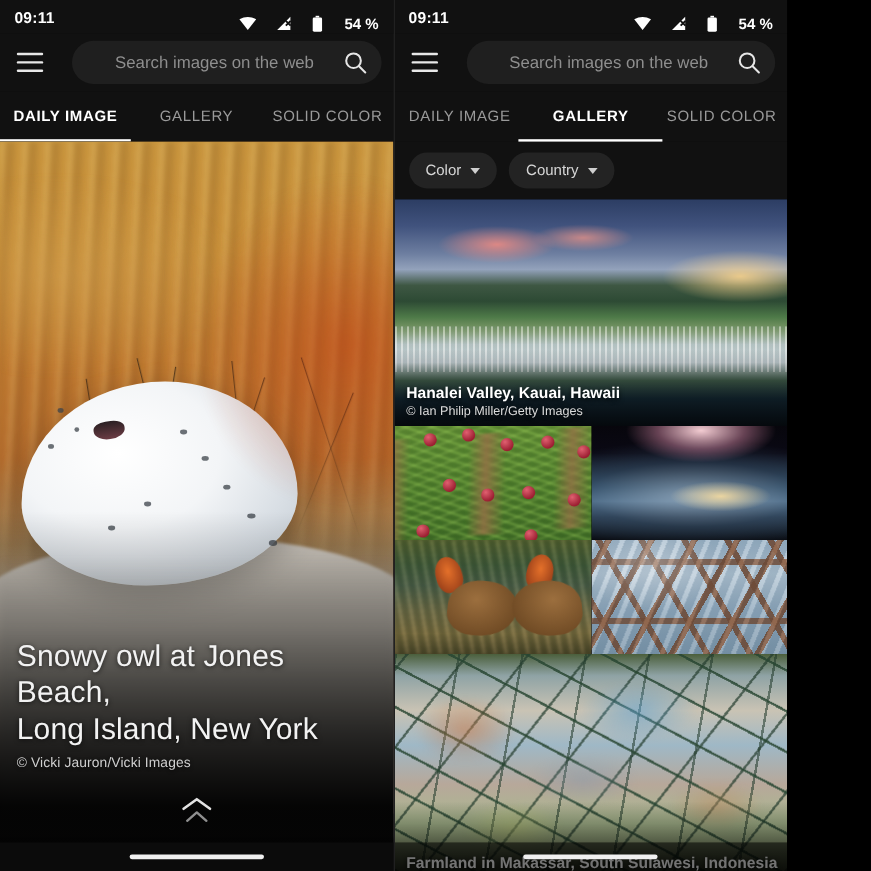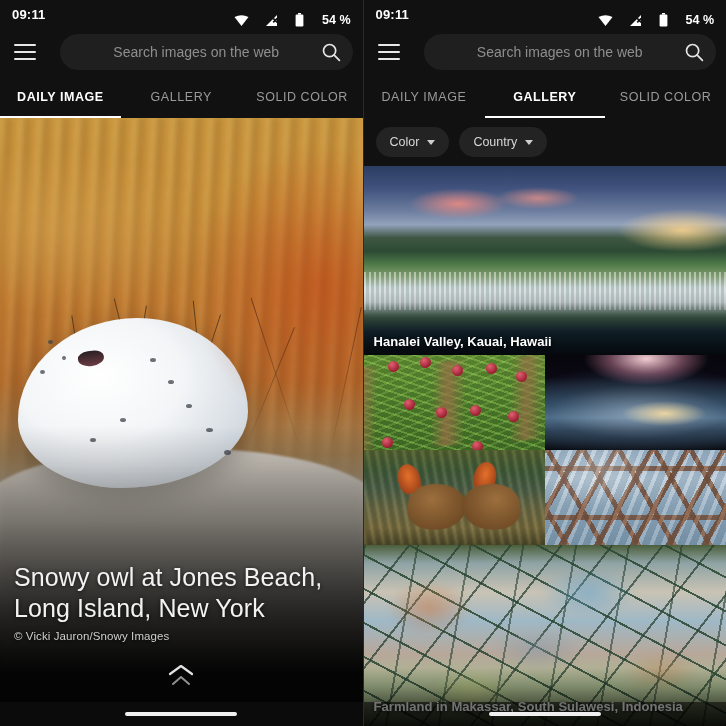--- a/index.html
+++ b/index.html
@@ -9,21 +9,21 @@
   }
   body {
     width: 726px;
     height: 726px;
     overflow: hidden;
     font-family: "Liberation Sans", sans-serif;
     -webkit-font-smoothing: antialiased;
   }
   .screen-pair {
     display: flex;
-    width: 726px;
+    width: 656px;
     height: 726px;
   }
   .panel {
     position: relative;
     width: 363px;
     height: 726px;
     background: #0d0d0d;
     overflow: hidden;
   }
   .panel.right { border-left: 1px solid #2a2a2a; }
@@ -41,21 +41,20 @@
     z-index: 8;
   }
   .status-time {
     color: #ffffff;
     font-size: 13px;
     font-weight: bold;
     letter-spacing: .2px;
   }
   .status-right {
     display: flex;
-    align-items: center;
     gap: 16px;
     margin-top: 12px;
   }
   .status-right .pct {
     color: #ffffff;
     font-size: 12.5px;
     font-weight: bold;
     margin-left: 2px;
   }
   .ic { display: block; }
@@ -583,21 +582,21 @@
         <div class="owl-speck" style="left:224px; top:332px; width:7px; height:5px;"></div>
         <div class="owl-speck" style="left:120px; top:300px; width:6px; height:4px;"></div>
         <div class="owl-speck" style="left:90px;  top:320px; width:6px; height:4px;"></div>
       </div>
 
       <div class="caption-scrim"></div>
 
       <div class="daily-caption">
         <div class="daily-title">Snowy owl at Jones Beach,
 Long Island, New York</div>
-        <div class="daily-credit">©  Vicki Jauron/Snowy Images</div>
+        <div class="daily-credit">©  Vicki Jauron/Vicki Images</div>
       </div>
 
       <svg class="chevron-up" viewBox="0 0 34 22">
         <path d="M6 10 L17 2 L28 10" fill="none" stroke="#e2e2e2" stroke-width="2.2" stroke-linecap="round" stroke-linejoin="round"></path>
         <path d="M9 20 L17 13 L25 20" fill="none" stroke="#bdbdbd" stroke-width="2" stroke-linecap="round" stroke-linejoin="round" opacity=".75"></path>
       </svg>
     </div>
 
     <div class="nav-bar">
       <div class="nav-pill"></div>
@@ -666,20 +665,21 @@
     </div>
 
     <div class="gallery">
 
       <div class="g-row">
         <div class="g-cell" style="width:363px;height:189px;padding-left:24px;">
           <div class="ph-hanalei"></div>
           <div class="g-scrim"></div>
           <div class="g-cap">
             <div class="t">Hanalei Valley, Kauai, Hawaii</div>
+            <div class="c">©  Ian Philip Miller/Getty Images</div>
           </div>
         </div>
       </div>
 
       <div class="g-row">
         <div class="g-cell" style="width:182px;height:95px;">
           <div class="ph-larch"></div>
           <div class="berry" style="left:24px;  top:6px;"></div>
           <div class="berry" style="left:56px;  top:2px;"></div>
           <div class="berry" style="left:88px;  top:10px;"></div>
@@ -707,21 +707,21 @@
         </div>
         <div class="g-cell" style="width:181px;height:95px;">
           <div class="ph-glass"></div>
         </div>
       </div>
 
       <div class="g-row">
         <div class="g-cell" style="width:363px;height:181px;">
           <div class="ph-farmland"></div>
           <div class="g-scrim" style="height:58px;"></div>
-          <div class="g-cap" style="bottom:12px;">
+          <div class="g-cap" style="bottom:0;">
             <div class="t">Farmland in Makassar, South Sulawesi, Indonesia</div>
           </div>
         </div>
       </div>
 
     </div>
 
     <div class="nav-bar transparent">
       <div class="nav-pill"></div>
     </div>

